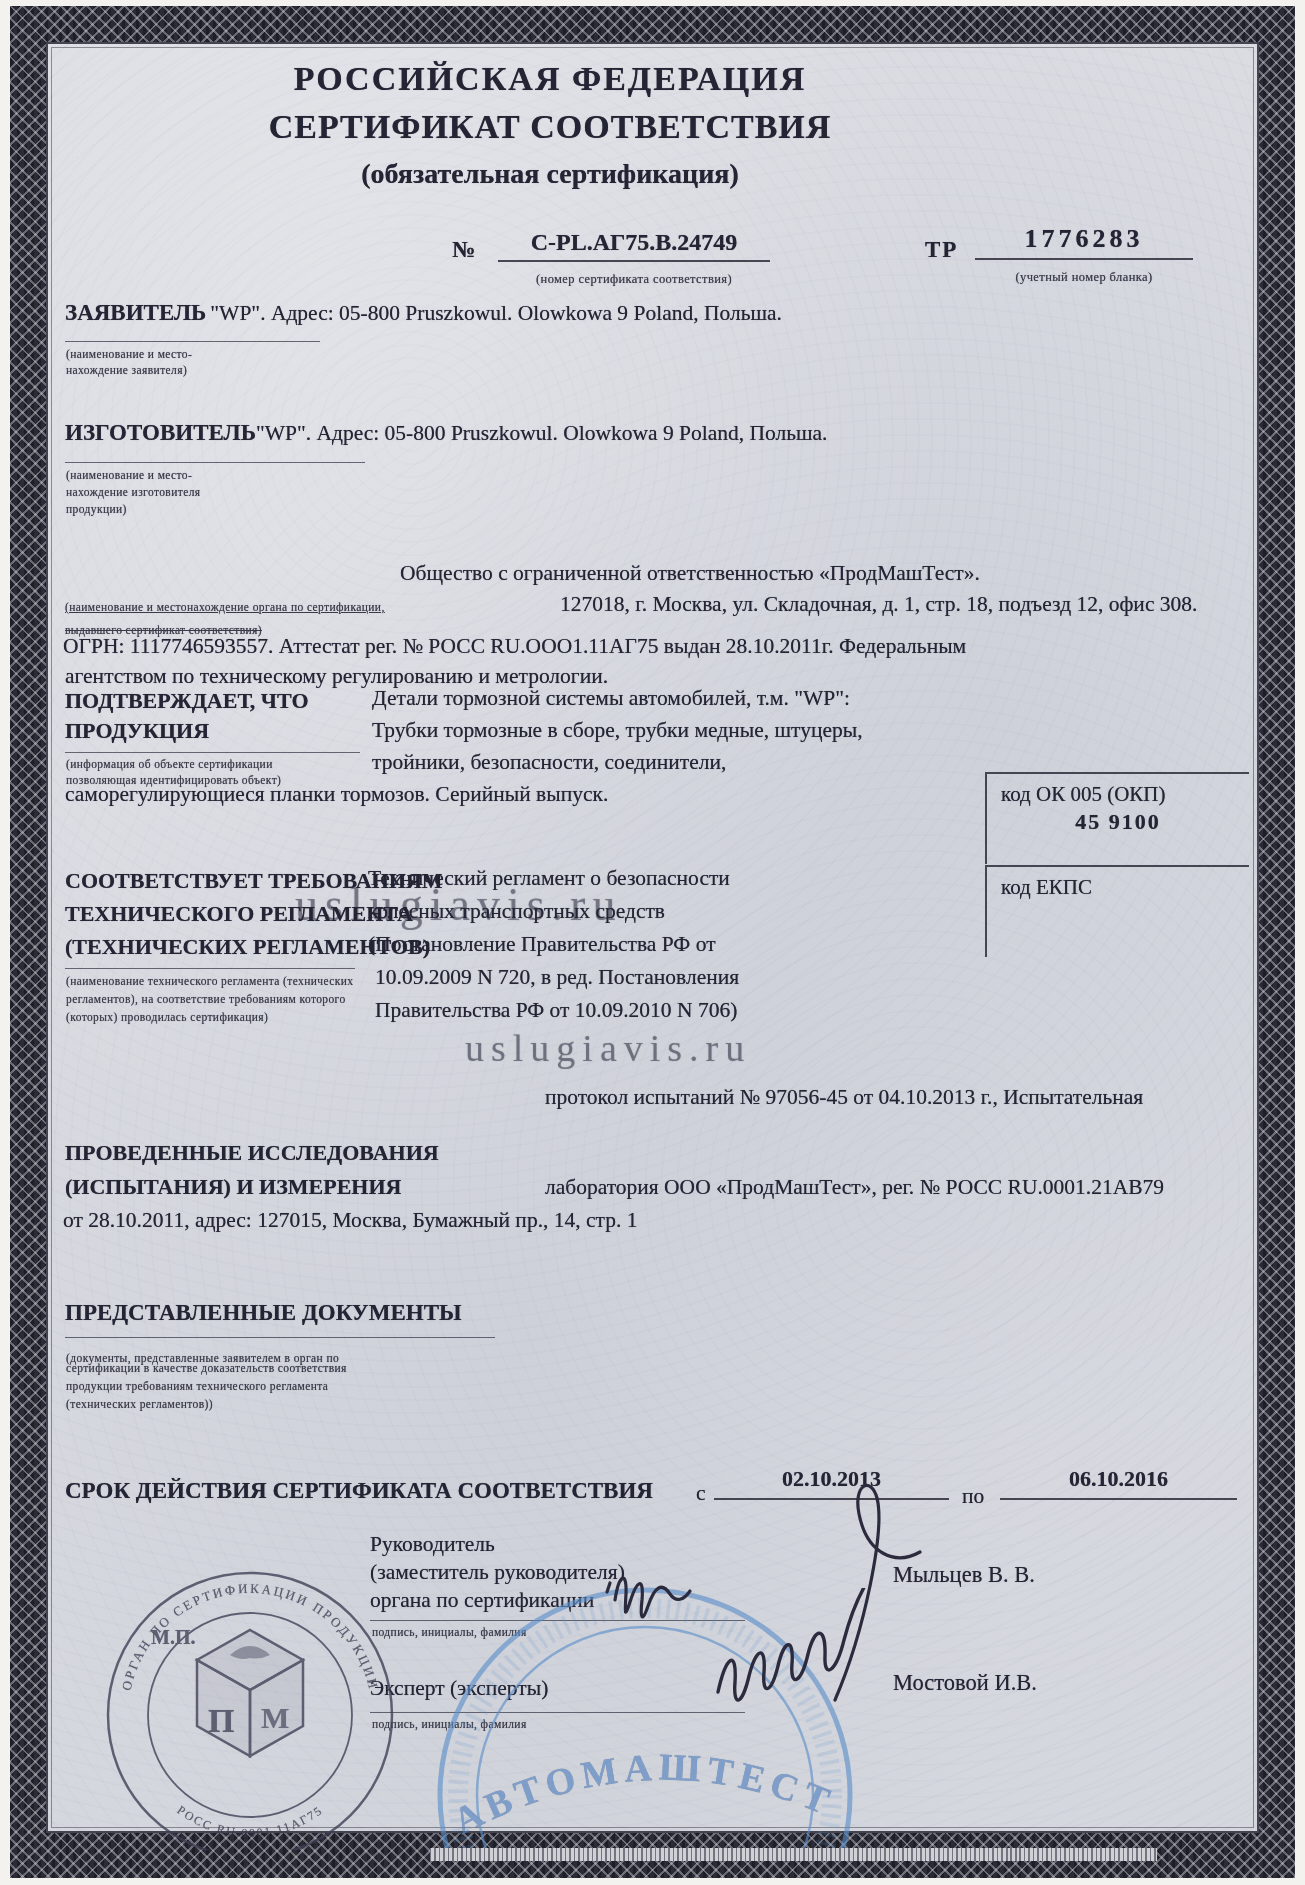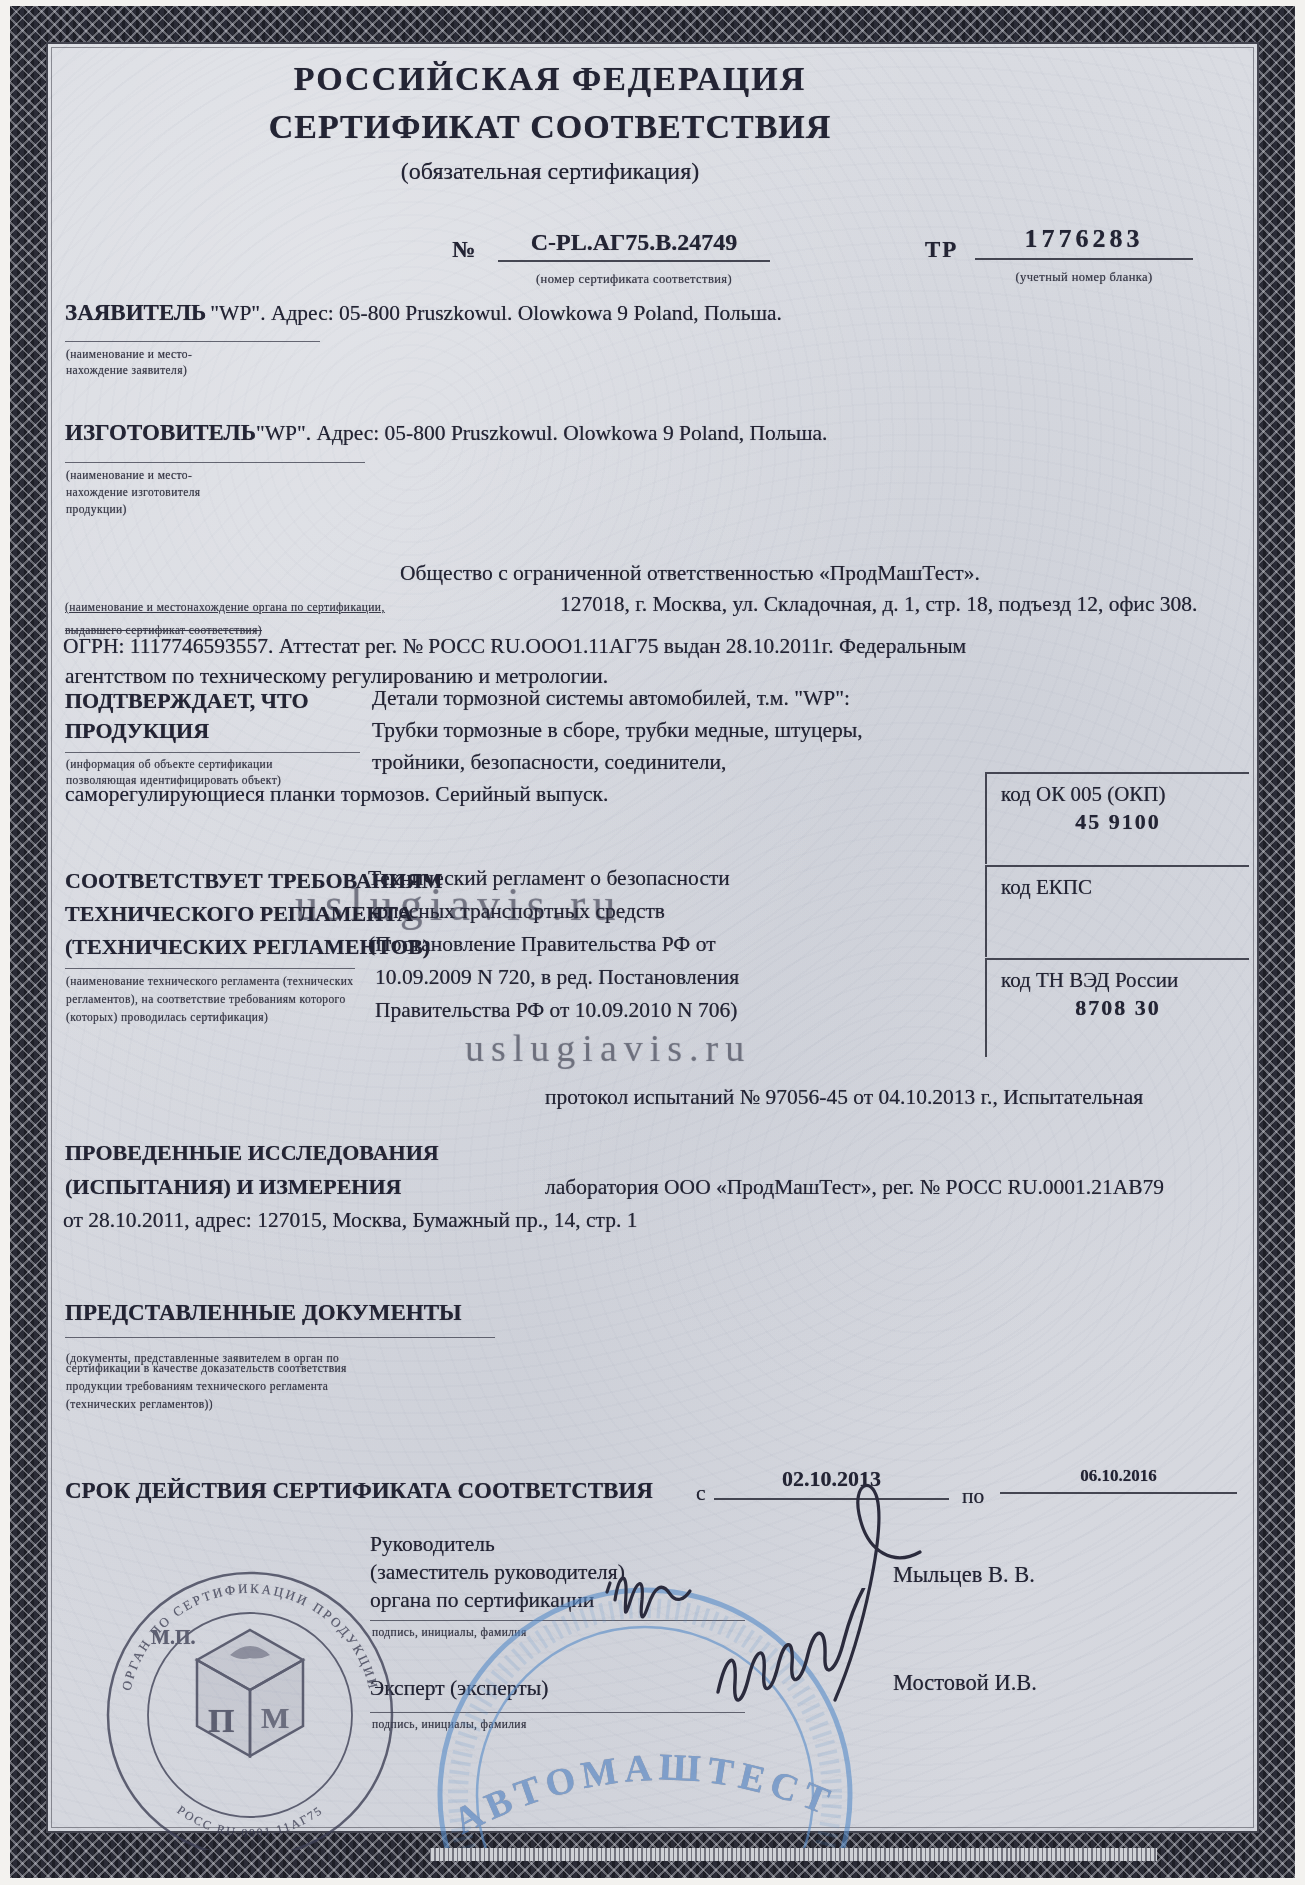--- a/index.html
+++ b/index.html
@@ -28,21 +28,21 @@
       linear-gradient(#dadce2,#d5d7de);
     border:2px solid #43444f;
   }
   .paper::before{
     content:"";position:absolute;inset:3px;border:1px solid rgba(67,68,79,.55);
   }
   .content{position:absolute;inset:0;}
   .abs{position:absolute;white-space:nowrap;}
   .h1{font-size:34px;font-weight:bold;letter-spacing:2px;text-align:center;}
   .h2{font-size:34px;font-weight:bold;letter-spacing:1px;text-align:center;}
-  .h3{font-size:24px;font-weight:normal;text-align:center;}
+  .h3{font-size:28px;font-weight:bold;text-align:center;}
   .lbl{font-size:23px;font-weight:bold;}
   .txt{font-size:21.5px;}
   .cap{font-size:11.5px;color:#3a3b49;letter-spacing:.4px;}
   .rule{border-top:1.5px solid rgba(58,59,73,.75);height:0;}
   .numline{border-bottom:2px solid rgba(42,43,56,.85);text-align:center;}
   .soft{text-shadow:0 0 .7px rgba(35,36,52,.65);}
   .codebox{
     position:absolute;left:985px;width:262px;
     border-top:2.5px solid rgba(44,45,58,.85);
     border-left:2.5px solid rgba(44,45,58,.85);
@@ -114,24 +114,20 @@
     <div class="abs txt" style="left:372px;top:750px;">тройники, безопасности, соединители,</div>
     <div class="abs txt" style="left:65px;top:782px;">саморегулирующиеся планки тормозов. Серийный выпуск.</div>
 
     <div class="codebox" style="top:772px;height:90px;">
       <div class="cl">код ОК 005 (ОКП)</div>
       <div class="cv">45 9100</div>
     </div>
     <div class="codebox" style="top:865px;height:90px;">
       <div class="cl">код ЕКПС</div>
       <div class="cv"></div>
-    </div>
-    <div class="codebox" style="top:958px;height:97px;">
-      <div class="cl">код ТН ВЭД России</div>
-      <div class="cv">8708 30</div>
     </div>
 
     <div class="abs lbl" style="left:65px;top:868px;font-size:22px;">СООТВЕТСТВУЕТ ТРЕБОВАНИЯМ</div>
     <div class="abs lbl" style="left:65px;top:901px;font-size:22px;">ТЕХНИЧЕСКОГО   РЕГЛАМЕНТА</div>
     <div class="abs lbl" style="left:65px;top:934px;font-size:22px;">(ТЕХНИЧЕСКИХ   РЕГЛАМЕНТОВ)</div>
     <div class="abs txt" style="left:368px;top:866px;">Технический регламент о безопасности</div>
     <div class="abs txt" style="left:368px;top:899px;">колесных транспортных средств</div>
     <div class="abs txt" style="left:368px;top:932px;">(Постановление Правительства РФ от</div>
     <div class="abs txt" style="left:375px;top:965px;">10.09.2009 N 720, в ред. Постановления</div>
     <div class="abs txt" style="left:375px;top:998px;">Правительства РФ от 10.09.2010 N 706)</div>
@@ -150,21 +146,21 @@
     <div class="abs rule" style="left:65px;top:1337px;width:430px;border-top-width:1px;"></div>
     <div class="abs cap" style="left:66px;top:1344px;margin-top:8px;">(документы, представленные заявителем в орган по</div>
     <div class="abs cap" style="left:66px;top:1362px;">сертификации в качестве доказательств соответствия</div>
     <div class="abs cap" style="left:66px;top:1380px;">продукции требованиям технического регламента</div>
     <div class="abs cap" style="left:66px;top:1398px;">(технических регламентов))</div>
 
     <div class="abs lbl" style="left:65px;top:1478px;font-size:23px;">СРОК ДЕЙСТВИЯ СЕРТИФИКАТА СООТВЕТСТВИЯ</div>
     <div class="abs txt" style="left:696px;top:1481px;">с</div>
     <div class="abs numline" style="left:714px;top:1466px;width:235px;font-size:22px;font-weight:bold;padding-bottom:6px;">02.10.2013</div>
     <div class="abs txt" style="left:962px;top:1484px;">по</div>
-    <div class="abs numline" style="left:1000px;top:1466px;width:237px;font-size:17px;font-weight:bold;padding-bottom:6px;">06.10.2016</div>
+    <div class="abs numline" style="left:1000px;top:1466px;width:237px;font-size:22px;font-weight:bold;padding-bottom:6px;">06.10.2016</div>
 
     <div class="abs txt" style="left:370px;top:1532px;">Руководитель</div>
     <div class="abs txt" style="left:370px;top:1560px;">(заместитель руководителя)</div>
     <div class="abs txt" style="left:370px;top:1588px;">органа по сертификации</div>
     <div class="abs rule" style="left:370px;top:1620px;width:375px;"></div>
     <div class="abs cap" style="left:372px;top:1626px;">подпись, инициалы, фамилия</div>
     <div class="abs txt" style="left:893px;top:1562px;font-size:22.5px;">Мыльцев В. В.</div>
 
     <div class="abs txt" style="left:370px;top:1676px;">Эксперт (эксперты)</div>
     <div class="abs rule" style="left:370px;top:1712px;width:375px;"></div>

